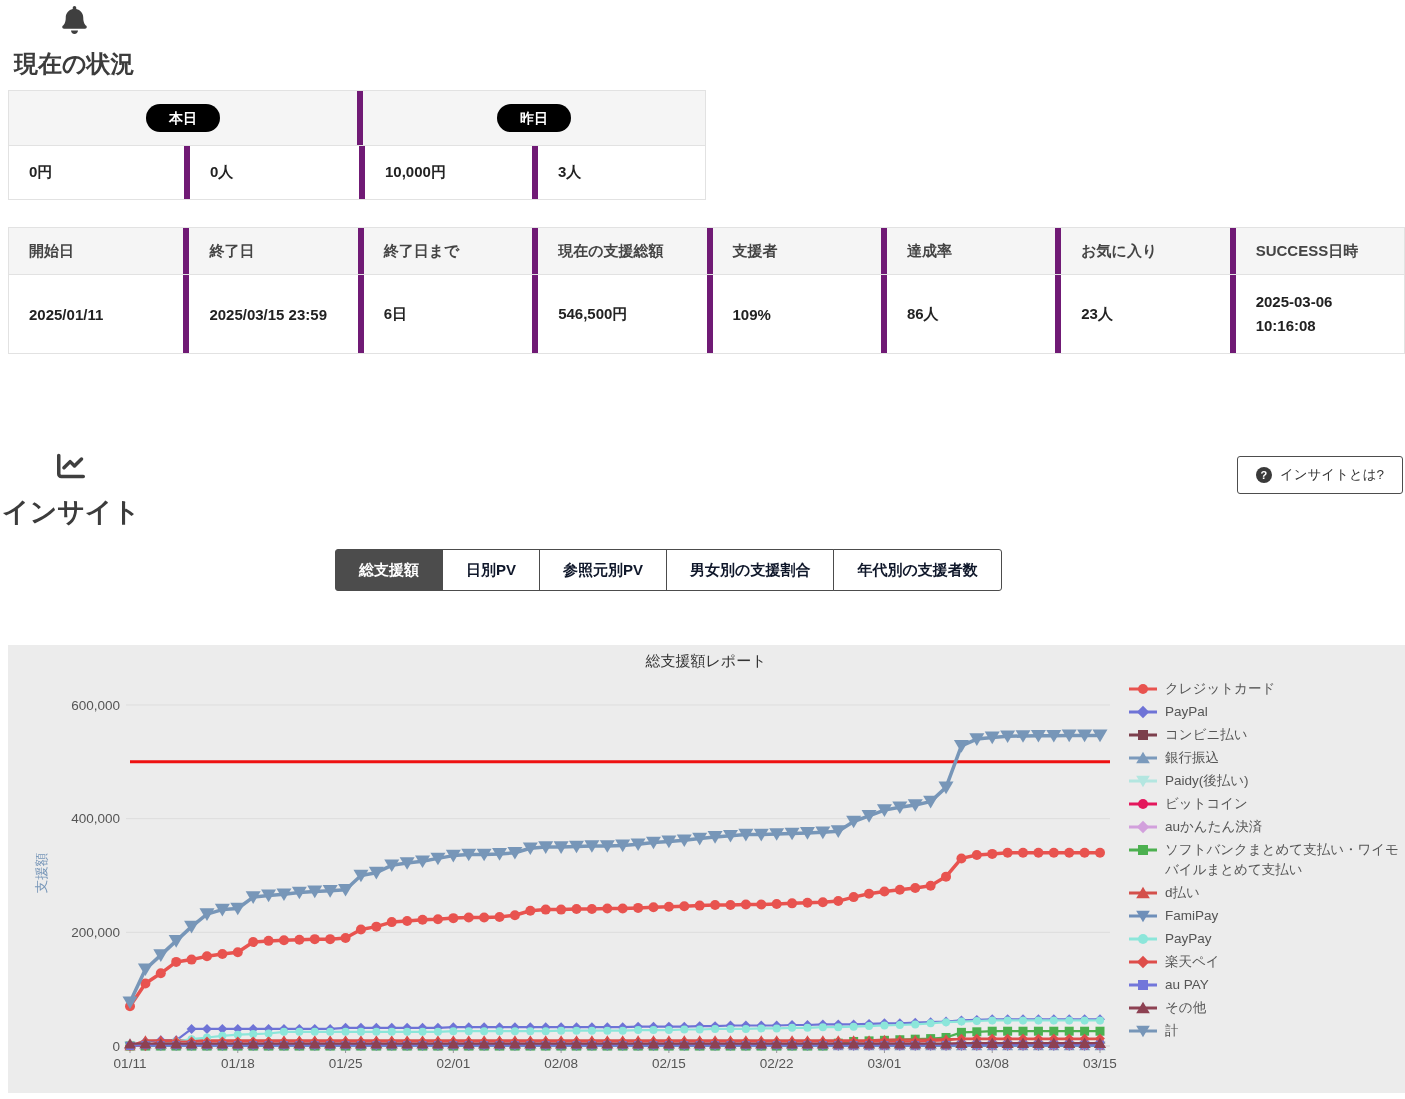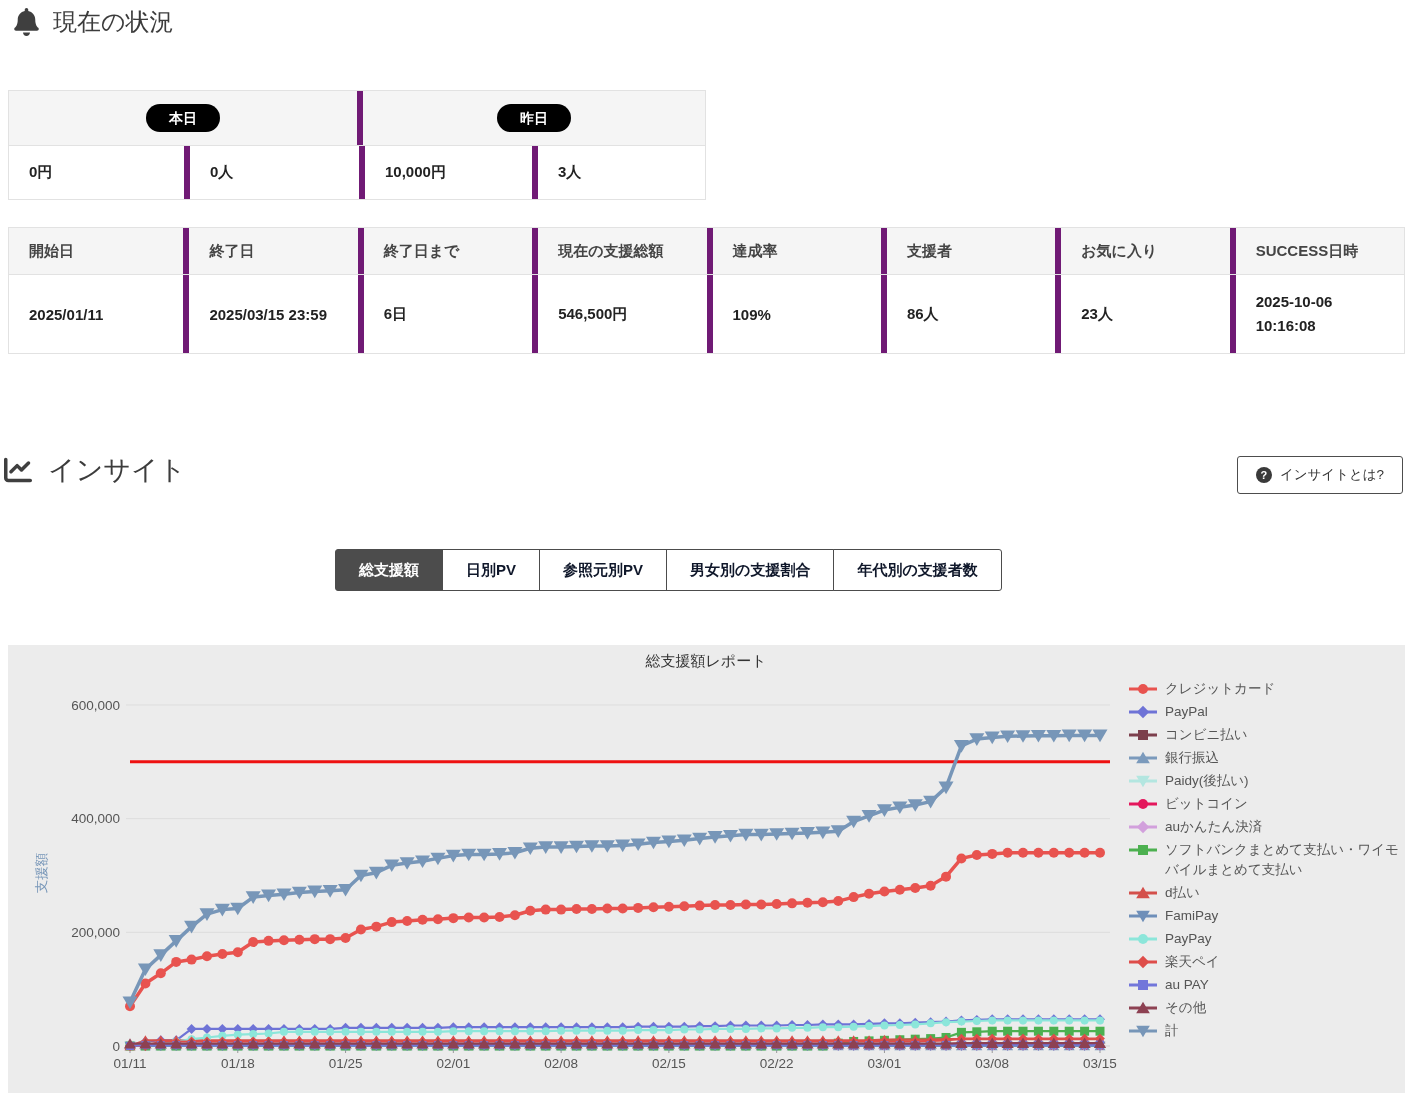--- a/index.html
+++ b/index.html
@@ -2,21 +2,21 @@
 <html lang="ja"><head>
 <meta charset="utf-8">
 <style>
   html,body{margin:0;padding:0;}
   body{
     width:1405px;height:1099px;position:relative;background:#ffffff;
     font-family:"Liberation Sans","DejaVu Sans",sans-serif;color:#333;
     overflow:hidden;
   }
   
-  .sec-head{position:absolute;display:flex;align-items:center;gap:14px;color:#3c3c3c;font-weight:normal;}
+  .sec-head{position:absolute;display:flex;align-items:center;gap:14px;color:#3c3c3c;font-weight:bold;flex-direction:column;}
   #status-head{left:14px;top:6px;font-size:24px;}
   #insight-head{left:2px;top:452px;font-size:27px;}
   .sec-head svg{flex:0 0 auto;}
   
   .tbl{position:absolute;background:#fff;border:1px solid #e2e2e2;box-sizing:border-box;}
   #daily-table{left:8px;top:90px;width:698px;}
   #summary-table{left:8px;top:227px;width:1397px;}
   .trow{display:grid;box-sizing:border-box;}
   .thead{background:#f5f5f5;border-bottom:1px solid #e2e2e2;}
   .cell{padding:10px 20px;box-sizing:border-box;display:flex;align-items:center;font-size:15px;border-left:6px solid #701a75;min-width:0;}
@@ -77,34 +77,34 @@
     <div class="cell vcell">3人</div>
   </div>
 </div>
 
 <div class="tbl" id="summary-table">
   <div class="trow thead">
     <div class="cell hcell">開始日</div>
     <div class="cell hcell">終了日</div>
     <div class="cell hcell">終了日まで</div>
     <div class="cell hcell">現在の支援総額</div>
+    <div class="cell hcell">支援者</div>
     <div class="cell hcell">達成率</div>
-    <div class="cell hcell">支援者</div>
     <div class="cell hcell">お気に入り</div>
     <div class="cell hcell">SUCCESS日時</div>
   </div>
   <div class="trow tvals">
     <div class="cell vcell">2025/01/11</div>
     <div class="cell vcell">2025/03/15 23:59</div>
     <div class="cell vcell">6日</div>
     <div class="cell vcell">546,500円</div>
     <div class="cell vcell">109%</div>
     <div class="cell vcell">86人</div>
     <div class="cell vcell">23人</div>
-    <div class="cell vcell" style="line-height:1.6;">2025-10-06 10:16:08</div>
+    <div class="cell vcell" style="line-height:1.6;">2025-03-06 10:16:08</div>
   </div>
 </div>
 
 <div class="sec-head" id="insight-head">
   <svg width="32" height="28" viewBox="0 0 512 512" aria-hidden="true">
     <path fill="#3f3f3f" d="M64 64c0-17.7-14.3-32-32-32S0 46.3 0 64V400c0 44.2 35.8 80 80 80H480c17.7 0 32-14.3 32-32s-14.3-32-32-32H80c-8.8 0-16-7.2-16-16V64zm406.6 86.6c12.5-12.5 12.5-32.8 0-45.3s-32.8-12.5-45.3 0L320 210.7l-57.4-57.4c-12.5-12.5-32.8-12.5-45.3 0l-112 112c-12.5 12.5-12.5 32.8 0 45.3s32.8 12.5 45.3 0L240 221.3l57.4 57.4c12.5 12.5 32.8 12.5 45.3 0l128-128z"></path>
   </svg>
   <span>インサイト</span>
 </div>
 

